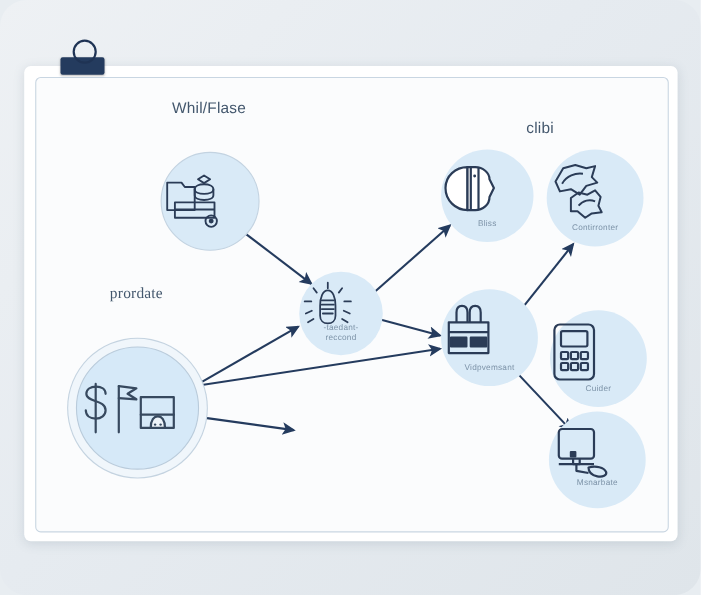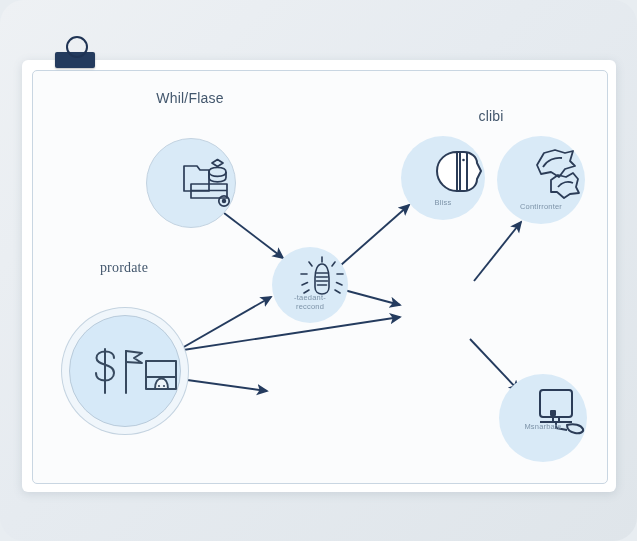--- a/index.html
+++ b/index.html
@@ -39,21 +39,21 @@
 
   
   #arrows{position:absolute;left:0;top:0;width:637px;height:541px;pointer-events:none;}
 
   
   .node{position:absolute;}
   .bubble{
     position:absolute;left:0;top:0;
     border-radius:50%;
     background:#d9eaf7;
-    display:flex;align-items:center;justify-content:flex-end;
+    display:flex;align-items:center;justify-content:flex-start;
   }
   .bubble.ring{
     background:#d6e9f8;
     border:1px solid #b9cbdb;
     box-shadow:0 0 0 7px #f0f6fb, 0 0 0 8px #c4d3e0;
   }
   .bubble.ring2{
     background:#d9eaf7;
     border:1px solid #c3d3e1;
   }
@@ -204,33 +204,69 @@
           <path d="M22,33 L29,28 L37,30 L44,26 L49,32 L47,40 L50,46 L41,47 L35,51 L28,45 L22,45 Z"></path>
           <path d="M29,40 C33,35 39,34 44,36"></path>
         </g>
       </svg>
       <div class="sublabel" style="bottom:13px;">
           <span style="display:block">Contirronter</span>
         </div>
     </div>
   </div>
 
-
+  <div class="node" style="left:401px;top:263px;width:88px;height:88px;">
+    <div class="bubble" style="width:88px;height:88px;">
+      <svg width="50" height="52" viewBox="0 0 50 52" style="margin-bottom:12px;">
+        <g fill="none" stroke="#2b3c57" stroke-width="2" stroke-linejoin="round">
+          <path d="M14,18 L14,9 C14,5 16,3 19,3 C22,3 24,5 24,9 L24,18"></path>
+          <path d="M26,18 L26,9 C26,5 28,3 31,3 C34,3 36,5 36,9 L36,18"></path>
+          <path d="M7,18 L43,18 L43,46 L7,46 Z"></path>
+          <path d="M7,27 L43,27"></path>
+          <path d="M9,32 L23,32 L23,40 L9,40 Z" fill="#2b3c57"></path>
+          <path d="M27,32 L41,32 L41,40 L27,40 Z" fill="#2b3c57"></path>
+        </g>
+      </svg>
+      <div class="sublabel" style="bottom:13px;">
+          <span style="display:block">Vidpvemsant</span>
+        </div>
+    </div>
+  </div>
+
+  <div class="node" style="left:500px;top:282px;width:88px;height:88px;">
+    <div class="bubble" style="width:88px;height:88px;">
+      <svg width="44" height="56" viewBox="0 0 44 56" style="margin-bottom:12px;">
+        <g fill="none" stroke="#2b3c57" stroke-width="2" stroke-linejoin="round">
+          <rect x="4" y="3" width="36" height="50" rx="5"></rect>
+          <rect x="10" y="9" width="24" height="14" rx="1.5"></rect>
+          <rect x="10" y="28" width="6.5" height="6.5" rx="1"></rect>
+          <rect x="19" y="28" width="6.5" height="6.5" rx="1"></rect>
+          <rect x="28" y="28" width="6.5" height="6.5" rx="1"></rect>
+          <rect x="10" y="38" width="6.5" height="6.5" rx="1"></rect>
+          <rect x="19" y="38" width="6.5" height="6.5" rx="1"></rect>
+          <rect x="28" y="38" width="6.5" height="6.5" rx="1"></rect>
+        </g>
+      </svg>
+      <div class="sublabel" style="bottom:13px;">
+          <span style="display:block">Cuider</span>
+        </div>
+    </div>
+  </div>
 
   <div class="node" style="left:499px;top:374px;width:88px;height:88px;">
     <div class="bubble" style="width:88px;height:88px;">
       <svg width="56" height="50" viewBox="0 0 56 50" style="margin-bottom:12px;">
         <g fill="none" stroke="#2b3c57" stroke-width="2" stroke-linejoin="round">
           <rect x="9" y="3" width="32" height="27" rx="3"></rect>
           <path d="M22,30 L22,35 L28,35 L28,30"></path>
           <path d="M9,35 L41,35"></path>
           <rect x="20" y="24" width="4" height="4" fill="#2b3c57"></rect>
           <path d="M25,35 L25,41 L36,43"></path>
           <path d="M36,38 C43,36 50,38 52,42 C53,45 49,47 44,46 C39,45 36,42 36,38 Z"></path>
         </g>
       </svg>
-      <div class="sublabel" style="bottom:31px;margin-top:12px;">
+      <div class="sublabel" style="bottom:19px;margin-top:12px;">
           <span style="display:block">Msnarbate</span>
         </div>
     </div>
   </div>
 
 </div>
 
 </body></html>

